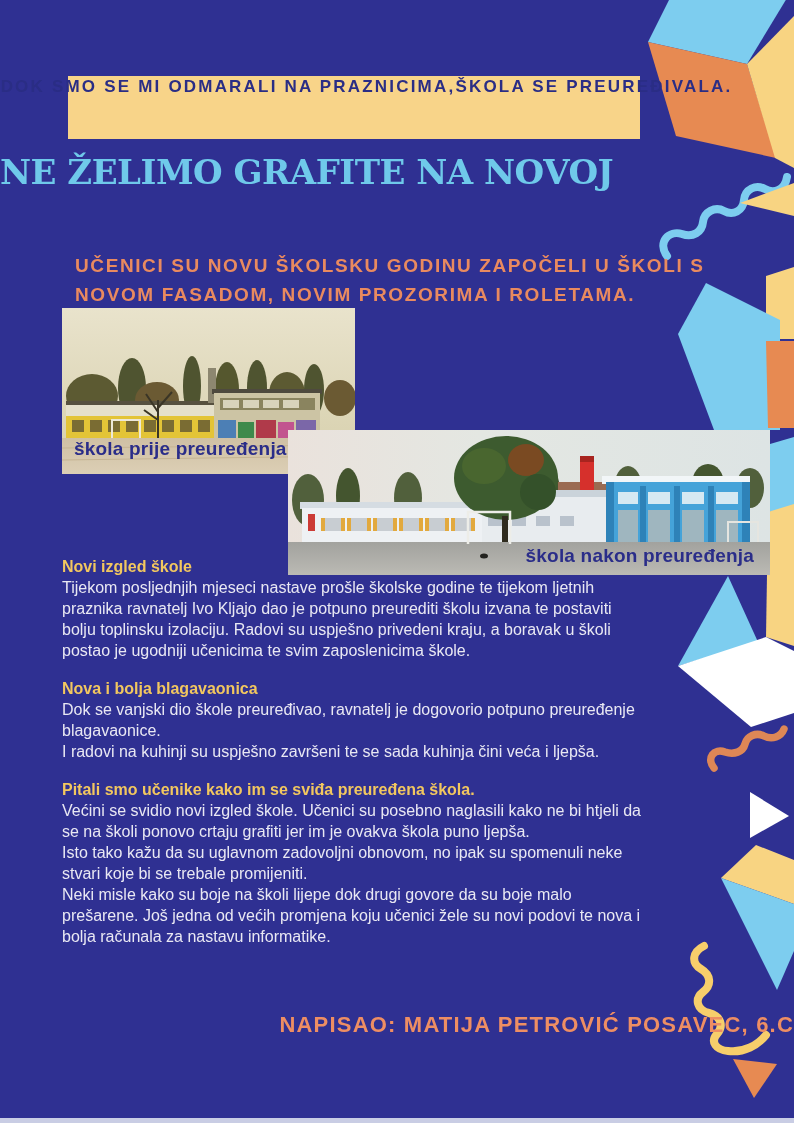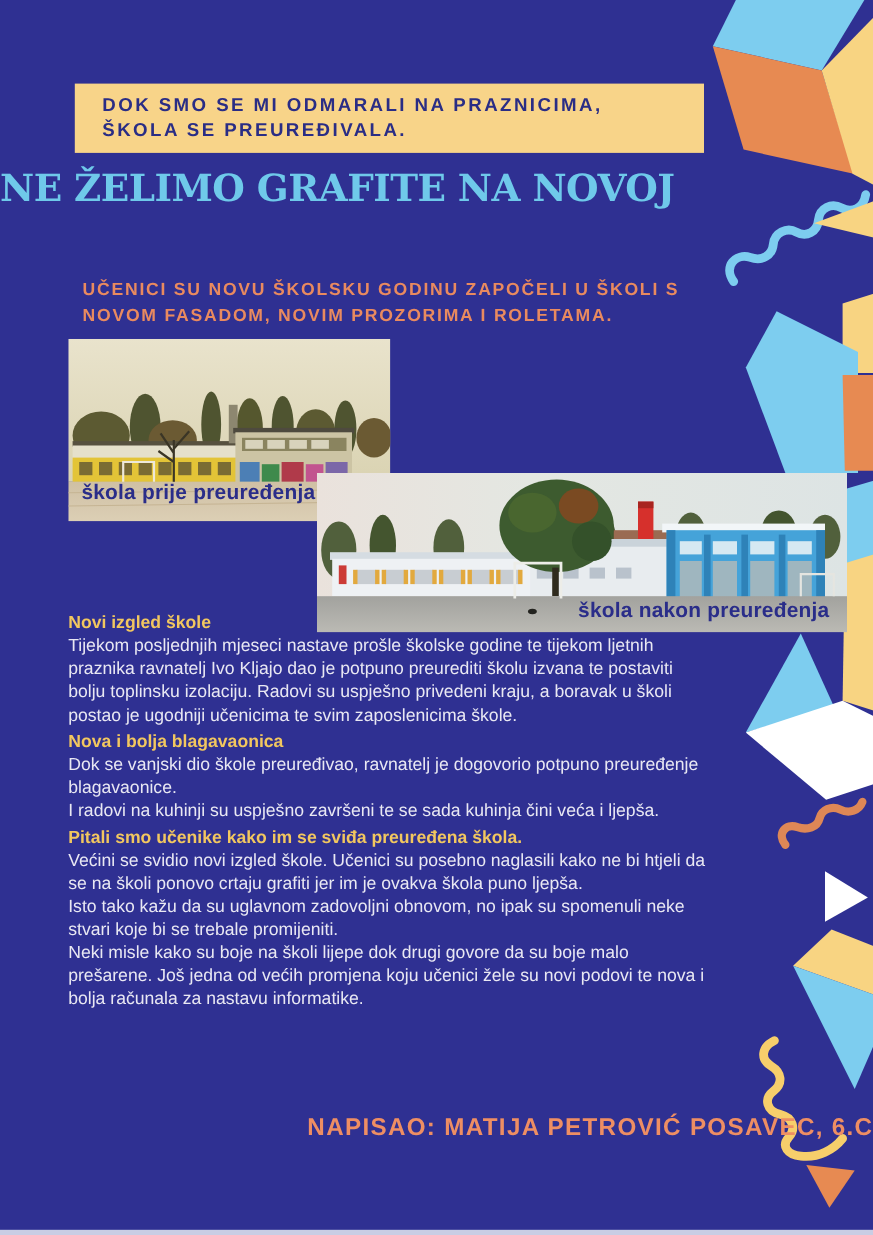--- a/index.html
+++ b/index.html
@@ -9,38 +9,38 @@
     margin:0 auto;
     background:#2F3092;
     overflow:hidden;
     font-family:"Liberation Sans", sans-serif;
   }
   .decor{position:absolute;inset:0;z-index:0;}
   
   .banner{
     position:absolute;left:68px;top:76px;width:572px;height:63px;
     background:#F8D489;z-index:3;
-    display:flex;flex-direction:column;justify-content:center;
+    display:flex;flex-direction:row;justify-content:center;
     padding-left:25px;box-sizing:border-box;
   }
   .banner div{
     color:#2A2D85;font-weight:bold;font-size:17px;letter-spacing:2.2px;
     line-height:1.35;white-space:nowrap;
   }
   
   .headline{
     position:absolute;left:0;top:148px;width:794px;z-index:3;
     color:#6FC9EA;
     font-family:"DejaVu Serif", serif;font-weight:bold;
     font-size:34px;letter-spacing:-0.5px;line-height:48px;
   }
   
   .subheading{
     position:absolute;left:75px;top:252px;z-index:3;
-    color:#E98A5F;font-weight:bold;font-size:16px;letter-spacing:1.6px;
+    color:#E98A5F;font-weight:bold;font-size:19px;letter-spacing:1.6px;
     line-height:1.5;white-space:nowrap;
   }
   
   .photo{position:absolute;overflow:hidden;}
   .photo svg{display:block;width:100%;height:100%;}
   .photo-before{left:62px;top:308px;width:293px;height:166px;z-index:1;}
   .photo-after{left:288px;top:430px;width:482px;height:145px;z-index:2;}
   .caption{
     position:absolute;color:#2A2D89;font-weight:bold;font-size:19px;
     letter-spacing:0.2px;white-space:nowrap;
@@ -48,21 +48,21 @@
   .caption-before{left:12px;bottom:14px;}
   .caption-after{right:16px;bottom:8px;}
   
   .article{
     position:absolute;left:62px;top:556px;width:580px;z-index:3;
     font-size:16px;line-height:21px;color:#E9E8F3;
   }
   .article .h{color:#F2C75F;font-weight:bold;margin:0;}
   .article .h+.p, .article .p+.p{margin-top:0;}
   .article .p{margin:0;}
-  .article .p+.h{margin-top:3px;}
+  .article .p+.h{margin-top:17px;}
   
   .footer{
     position:absolute;left:0;top:1012px;width:794px;z-index:3;
     text-align:right;color:#EE8E63;font-weight:bold;
     font-size:22px;letter-spacing:1.2px;white-space:nowrap;
   }
 </style>
 </head>
 <body>
 

